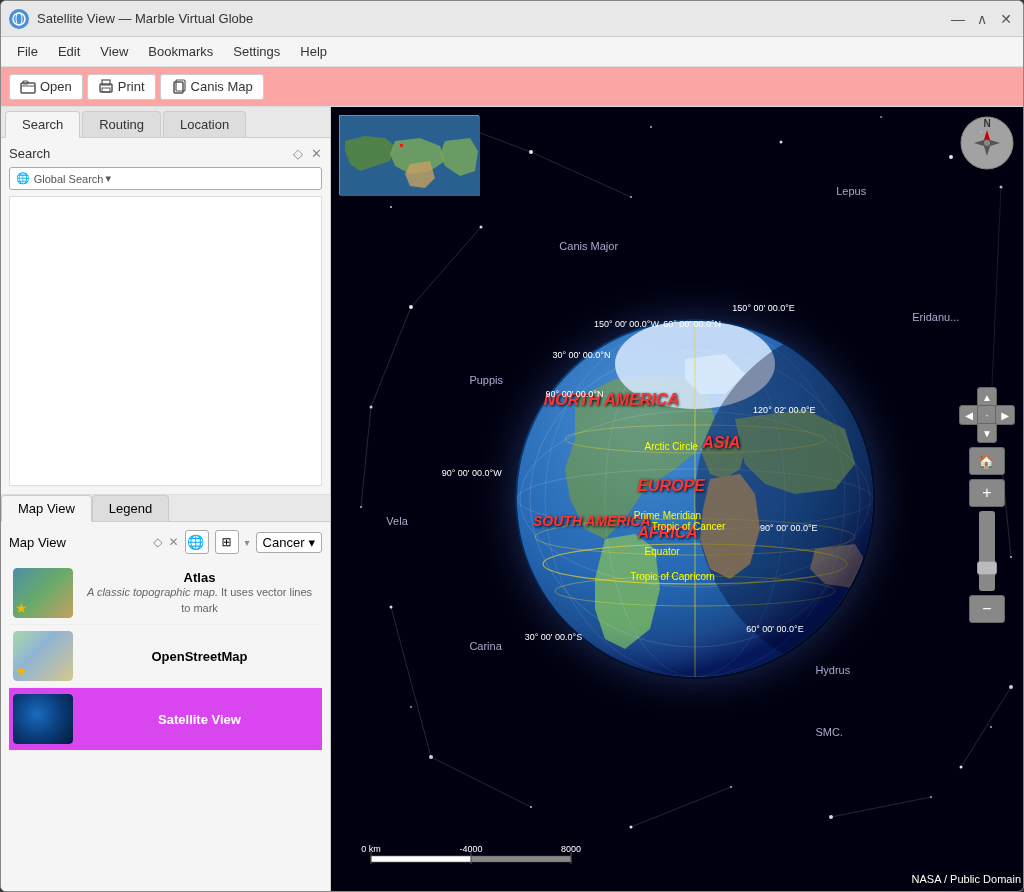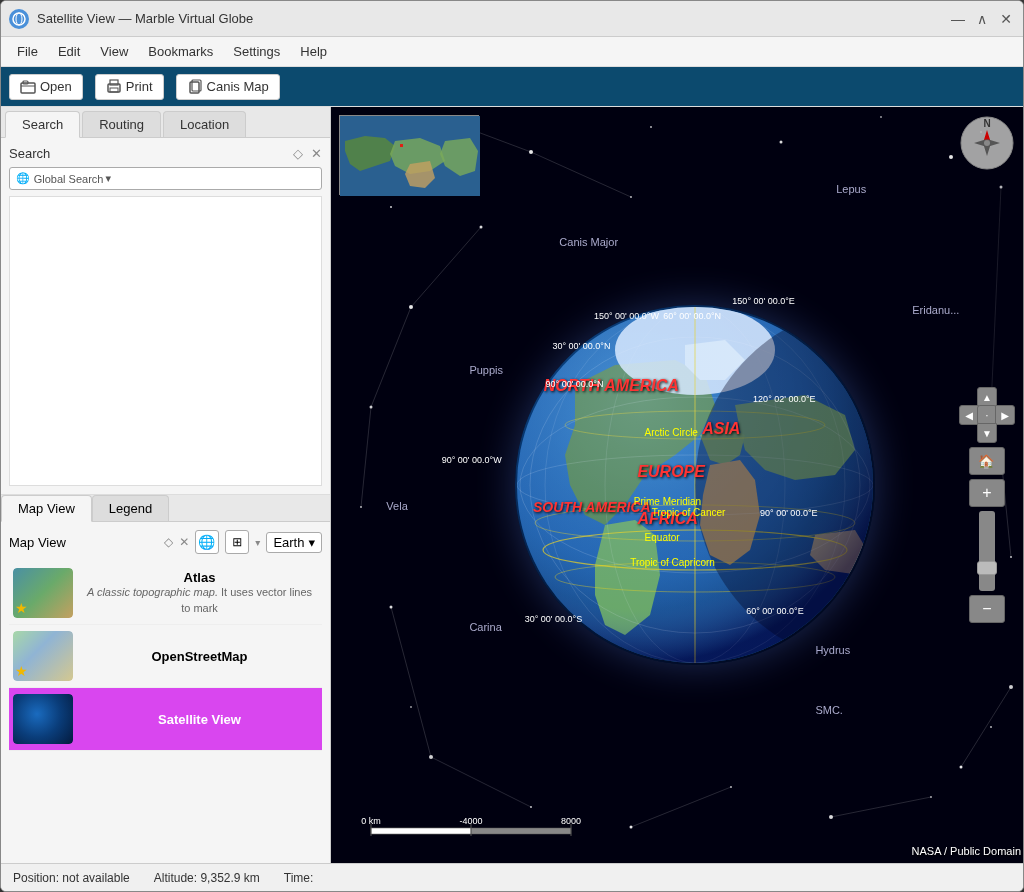--- a/index.html
+++ b/index.html
@@ -12,21 +12,21 @@
     .titlebar-icon { width: 20px; height: 20px; background: #4a90d9; border-radius: 50%; margin-right: 8px; display: flex; align-items: center; justify-content: center; color: white; font-size: 10px; font-weight: bold; }
     .titlebar-title { flex: 1; text-align: left; font-size: 13px; color: #333; }
     .titlebar-controls { display: flex; gap: 6px; }
     .titlebar-btn { width: 18px; height: 18px; border: none; background: none; cursor: pointer; display: flex; align-items: center; justify-content: center; color: #555; font-size: 14px; }
     
     
     .menubar { background: #f5f5f5; height: 30px; display: flex; align-items: center; padding: 0 8px; border-bottom: 1px solid #ddd; flex-shrink: 0; gap: 4px; }
     .menu-item { padding: 4px 8px; cursor: pointer; border-radius: 3px; font-size: 13px; color: #333; }
     
     
-    .toolbar { background: #0c4a6e; height: 40px; display: flex; align-items: center; padding: 0 8px; border-bottom: 1px solid #ddd; flex-shrink: 0; gap: 12px; }
+    .toolbar { background: #fca5a5; height: 40px; display: flex; align-items: center; padding: 0 8px; border-bottom: 1px solid #ddd; flex-shrink: 0; gap: 4px; }
     .toolbar-btn { display: flex; align-items: center; gap: 4px; padding: 4px 10px; border: 1px solid #ccc; background: white; border-radius: 3px; cursor: pointer; font-size: 13px; color: #333; }
     
     
     .main-content { display: flex; flex: 1; overflow: hidden; }
     
     
     .left-panel { width: 330px; background: #f5f5f5; display: flex; flex-direction: column; border-right: 1px solid #ccc; flex-shrink: 0; }
     
     
     .tabs { display: flex; border-bottom: 1px solid #ccc; padding: 4px 4px 0; gap: 2px; background: #e8e8e8; }
@@ -202,21 +202,21 @@
         <div class="map-view-section">
           <div class="map-view-header">
             <span class="map-view-title">Map View</span>
             <div class="map-view-controls">
               <span style="color:#888;font-size:12px;">◇</span>
               <span style="color:#888;font-size:12px;">✕</span>
               <button class="globe-btn">🌐</button>
               <button class="grid-btn">⊞</button>
               <span style="font-size:10px;color:#888;">▾</span>
               <div class="dropdown-select">
-                <span>Earth</span>
+                <span>Cancer</span>
                 <span>▾</span>
               </div>
             </div>
           </div>
 
           <div class="map-item">
             <div class="map-item-thumb">
               <div class="atlas-thumb"></div>
               <span class="star-badge">★</span>
             </div>
@@ -451,18 +451,13 @@
           <text x="20" y="8" text-anchor="middle" font-size="9" fill="white">0 km</text>
           <text x="120" y="8" text-anchor="middle" font-size="9" fill="white">-4000</text>
           <text x="220" y="8" text-anchor="middle" font-size="9" fill="white">8000</text>
         </svg>
       </div>
 
       <div class="attribution">NASA / Public Domain</div>
     </div>
   </div>
 
-  <div class="statusbar">
-    <span>Position: not available</span>
-    <span>Altitude:  9,352.9 km</span>
-    <span>Time:</span>
-  </div>
 </div>
 
 </body></html>

